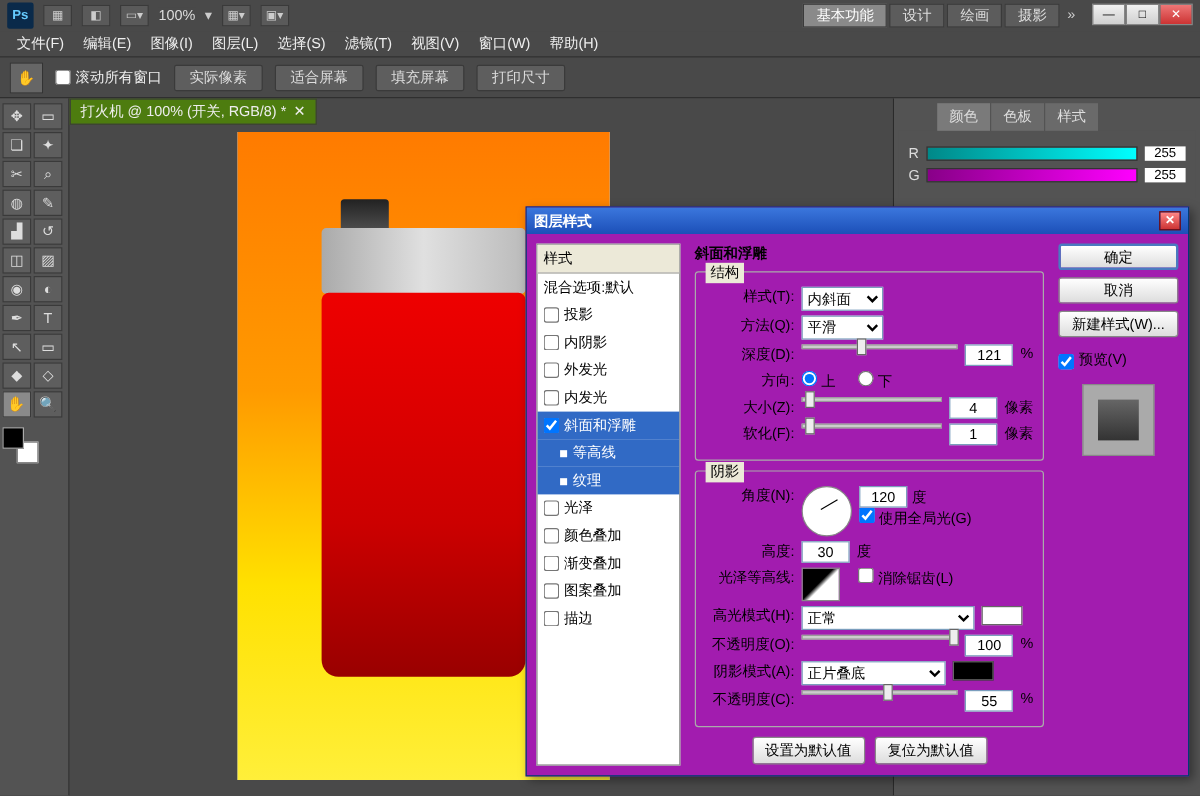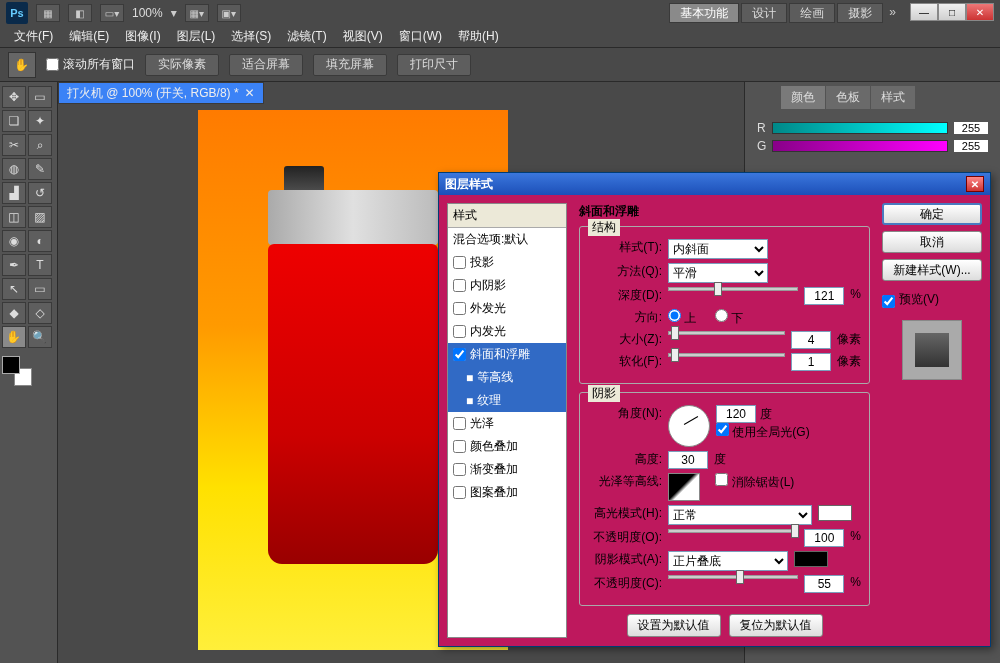--- a/index.html
+++ b/index.html
@@ -31,57 +31,57 @@
 .main { display: flex; height: calc(100% - 82px); }
 .toolbox { width: 58px; background: #535353; border-right: 1px solid #2a2a2a; padding: 4px 2px; display: flex; flex-direction: column; gap: 2px; }
 .tool-row { display: flex; gap: 2px; }
 .tool { width: 24px; height: 22px; background: #5e5e5e; border: 1px solid #3a3a3a; display: flex; align-items: center; justify-content: center; color: #ddd; font-size: 12px; }
 .tool.active { background: #8a8a8a; }
 .swatch { width: 30px; height: 30px; position: relative; margin-top: 6px; }
 .swatch .fg { position: absolute; width: 18px; height: 18px; background: #000; border: 1px solid #aaa; top: 0; left: 0; }
 .swatch .bg { position: absolute; width: 18px; height: 18px; background: #fff; border: 1px solid #888; bottom: 0; right: 0; }
 
 .doc-area { flex: 1; background: #494949; position: relative; }
-.doc-tab { height: 22px; background: #3b82f6; display: inline-flex; align-items: center; padding: 0 8px; gap: 6px; color: #eee; border: 1px solid #3a3a3a; }
+.doc-tab { height: 22px; background: #4d7c0f; display: inline-flex; align-items: center; padding: 0 8px; gap: 6px; color: #eee; border: 1px solid #3a3a3a; }
 .canvas-wrap { position: absolute; top: 28px; left: 140px; width: 310px; height: 540px; background: #fff; }
 .canvas { width: 100%; height: 100%; background: linear-gradient(#ff7b00 0%, #ff9a00 40%, #ffe100 70%, #ffef3a 100%); position: relative; }
 .lighter-top { position: absolute; top: 80px; left: 70px; width: 170px; height: 55px; background: linear-gradient(90deg,#aaa,#e0e0e0,#bbb); border-radius: 4px; }
 .lighter-btn { position: absolute; top: 56px; left: 86px; width: 40px; height: 30px; background: linear-gradient(#222,#555); border-radius: 3px; }
 .lighter-body { position: absolute; top: 134px; left: 70px; width: 170px; height: 320px; background: linear-gradient(180deg,#e00 0%,#c00 60%,#900 100%); border-radius: 6px 6px 14px 14px; }
 
 .right-panels { width: 256px; background: #535353; border-left: 1px solid #2a2a2a; padding: 4px; }
 .panel-tabs { display: flex; gap: 1px; padding-left: 32px; }
 .panel-tab { padding: 3px 10px; background: #6a6a6a; color: #ddd; }
 .panel-tab.active { background: #7a7a7a; }
 .color-panel { background: #535353; padding: 8px; }
 .slider-row { display: flex; align-items: center; gap: 6px; margin: 4px 0; }
 .slider-row .bar { flex: 1; height: 12px; background: linear-gradient(90deg,#088,#0ff); border: 1px solid #333; }
 .slider-row .bar.g { background: linear-gradient(90deg,#808,#f0f); }
 .slider-row .val { width: 34px; background: #fff; text-align: center; font-size: 11px; }
 
 
-.dialog { position: absolute; left: 438px; top: 172px; width: 553px; height: 475px; background: #be185d; border: 1px solid #003c74; box-shadow: 3px 3px 8px rgba(0,0,0,0.4); }
+.dialog { position: absolute; left: 438px; top: 172px; width: 553px; height: 475px; background: #a21caf; border: 1px solid #003c74; box-shadow: 3px 3px 8px rgba(0,0,0,0.4); }
 .dialog-title { height: 22px; background: linear-gradient(#3b77dd,#1c4fb8); color: #fff; display: flex; align-items: center; padding: 0 6px; font-weight: bold; }
 .dialog-title .close { margin-left: auto; width: 18px; height: 16px; background: linear-gradient(#f88,#c33); border: 1px solid #700; color: #fff; display: flex; align-items: center; justify-content: center; font-size: 10px; }
 .dialog-body { display: flex; height: calc(100% - 22px); padding: 8px; gap: 8px; }
 
 .styles-list { width: 120px; border: 1px solid #888; background: #fff; }
 .styles-list .hdr { background: #ece9d8; padding: 3px 5px; border-bottom: 1px solid #aaa; }
 .style-row { padding: 3px 5px; display: flex; align-items: center; gap: 4px; cursor: pointer; }
 .style-row.sel { background: #316ac5; color: #fff; }
 .style-row.sub { padding-left: 18px; }
 .style-row input { margin: 0; }
 
 .settings { flex: 1; padding: 0 4px; }
 .fieldset { border: 1px solid #aaa; border-radius: 3px; padding: 8px; margin-bottom: 8px; position: relative; }
 .fieldset .legend { position: absolute; top: -8px; left: 8px; background: #ece9d8; padding: 0 4px; }
 .sect-title { margin-bottom: 6px; font-weight: bold; }
 .frow { display: flex; gap: 6px; margin: 4px 0; }
 .frow .lbl { width: 74px; text-align: right; }
-.frow select { width: 100px; border: 1px solid #7b9ebd; height: 20px; background: #fff; }
+.frow select { width: 68px; border: 1px solid #7b9ebd; height: 20px; background: #fff; }
 .frow .slider { flex: 1; height: 4px; background: #ccc; position: relative; border: 1px solid #999; }
 .frow .slider .thumb { position: absolute; width: 8px; height: 14px; background: #eee; border: 1px solid #666; top: -6px; }
 .frow input[type=text] { width: 40px; border: 1px solid #7b9ebd; text-align: center; height: 18px; }
 .angle-ctrl { width: 42px; height: 42px; border: 1px solid #888; border-radius: 50%; background: #fff; position: relative; }
 .angle-ctrl::after { content: ''; position: absolute; width: 16px; height: 1px; background: #000; top: 14px; left: 14px; transform: rotate(-30deg); }
 .contour-sw { width: 32px; height: 28px; border: 1px solid #888; background: linear-gradient(135deg,#000 0%,#000 45%,#fff 55%,#fff 100%); }
 .color-sw { width: 34px; height: 16px; border: 1px solid #666; }
 
 .dlg-right { width: 100px; display: flex; flex-direction: column; gap: 6px; }
 .dlg-btn { height: 22px; border: 1px solid #888; background: linear-gradient(#fff,#ddd); display: flex; align-items: center; justify-content: center; border-radius: 3px; }
@@ -280,20 +280,24 @@
             <span>颜色叠加</span>
           </div>
           <div class="style-row">
             <input type="checkbox" style=""> 
             <span>渐变叠加</span>
           </div>
           <div class="style-row">
             <input type="checkbox" style=""> 
             <span>图案叠加</span>
           </div>
+          <div class="style-row">
+            <input type="checkbox" style=""> 
+            <span>描边</span>
+          </div>
         </div>
     </div>
 
     <div class="settings">
       <div class="sect-title">斜面和浮雕</div>
       <div class="fieldset">
         <div class="legend">结构</div>
         <div class="frow">
             <span class="lbl">样式(T):</span>
             <select><option>内斜面</option></select>

